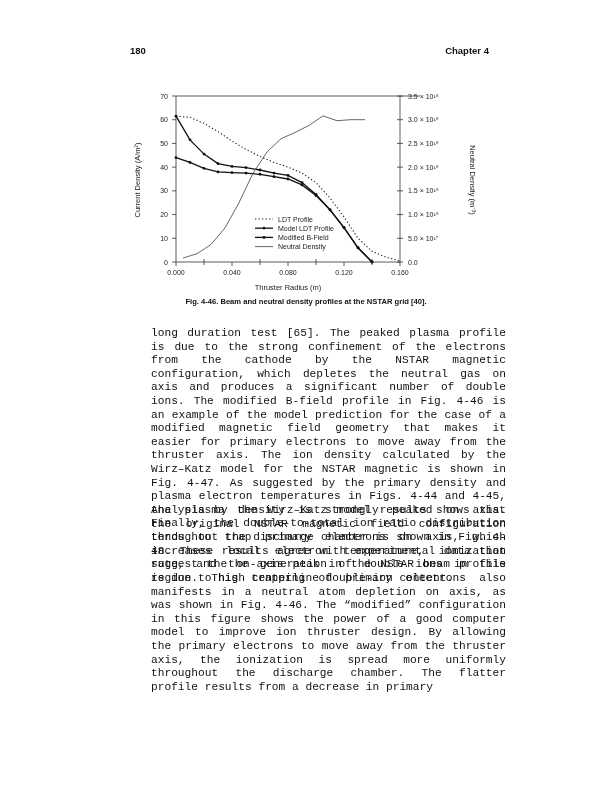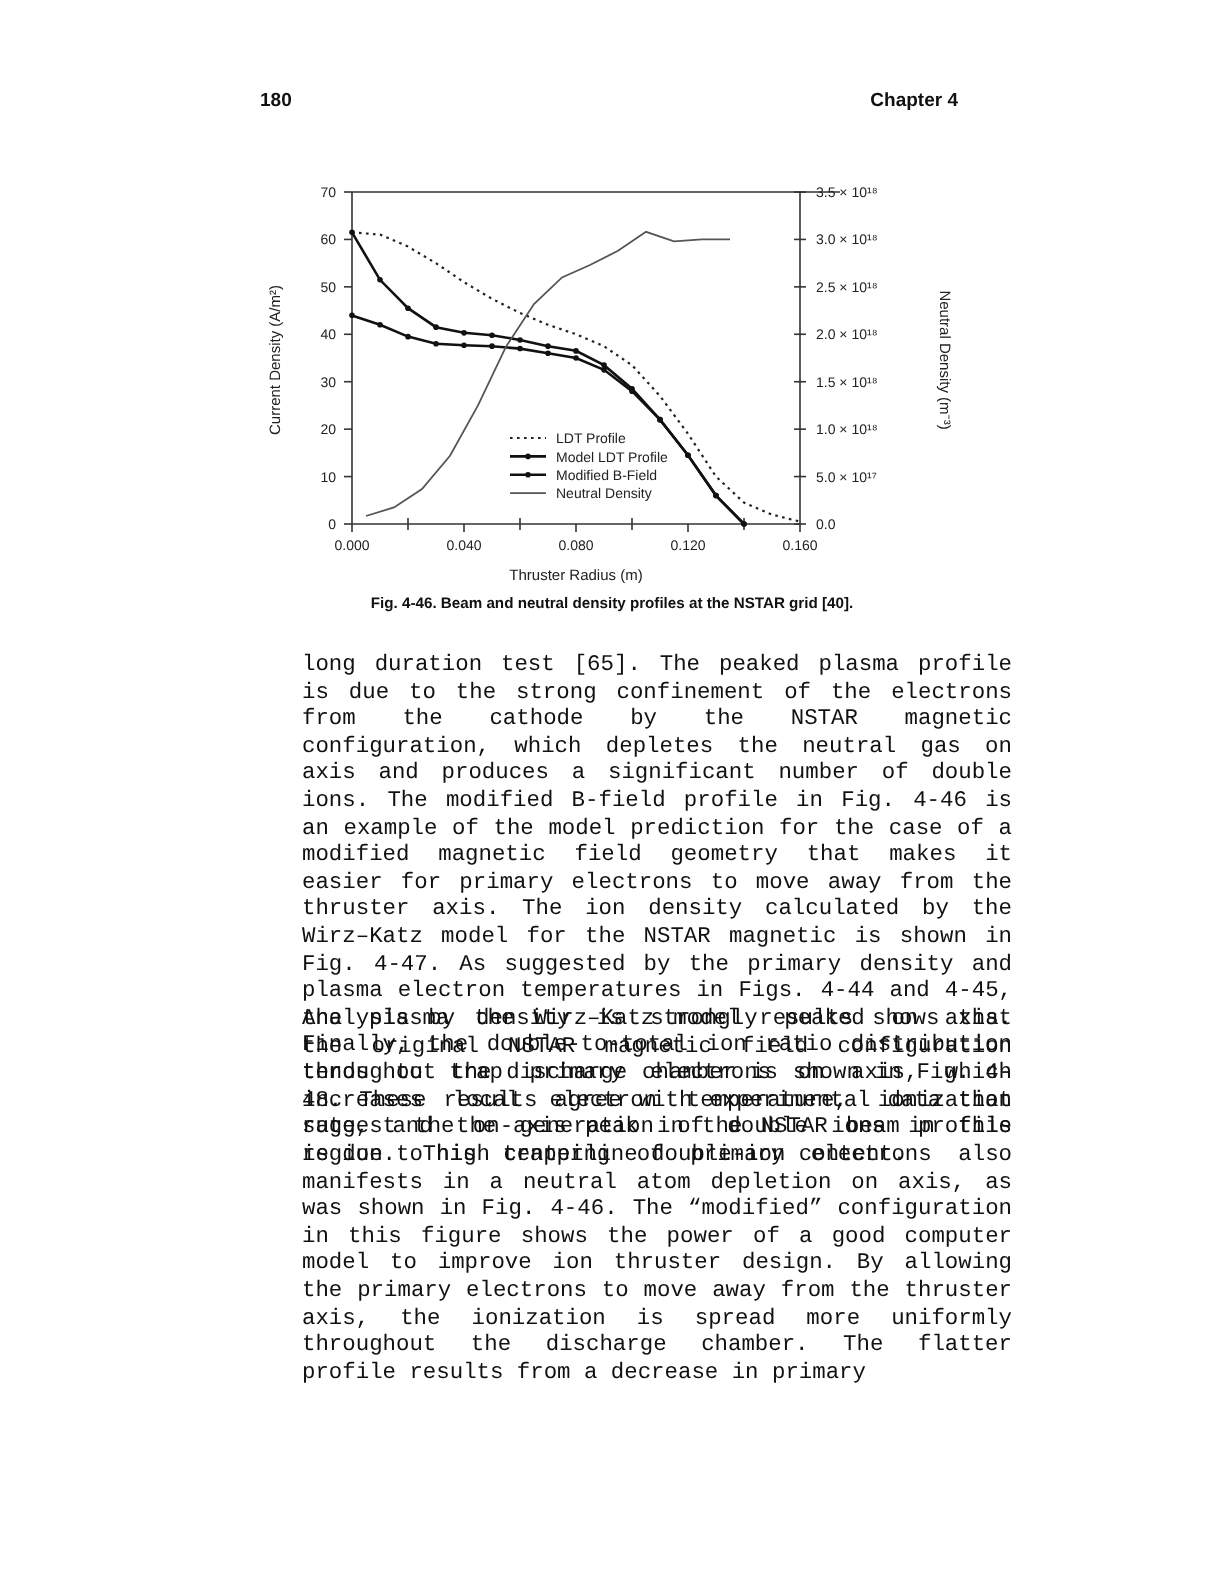--- a/index.html
+++ b/index.html
@@ -1,19 +1,19 @@
 <!DOCTYPE html>
 <html><head>
 <meta charset="utf-8">
 <style>
   html, body { margin: 0; padding: 0; background: #ffffff; }
   body { width: 612px; height: 792px; position: relative; overflow: hidden; }
   .hdr { position: absolute; top: 45px; font-family: "Liberation Sans", sans-serif; font-weight: bold; font-size: 9.5px; color: #111; text-align: center; }
   #page-num { left: 130px; }
-  #chapter { right: 133px; }
+  #chapter { right: 123px; }
   #chart { position: absolute; left: 100px; top: 80px; width: 420px; height: 230px; }
   #chart text { font-family: "Liberation Sans", sans-serif; fill: #222; }
   .caption { position: absolute; top: 297px; left: 0; width: 612px; text-align: center; font-family: "Liberation Sans", sans-serif; font-weight: bold; font-size: 7.6px; color: #111; }
   .para { position: absolute; left: 145px; width: 355px; font-family: Liberation Mono, monospace; font-size: 11.2px; line-height: 13.6px; color: #111; text-align: justify; margin: 6px; }
   #p1 { top: 321px; }
   #p2 { top: 498px; }
 </style>
 </head>
 <body>
 

